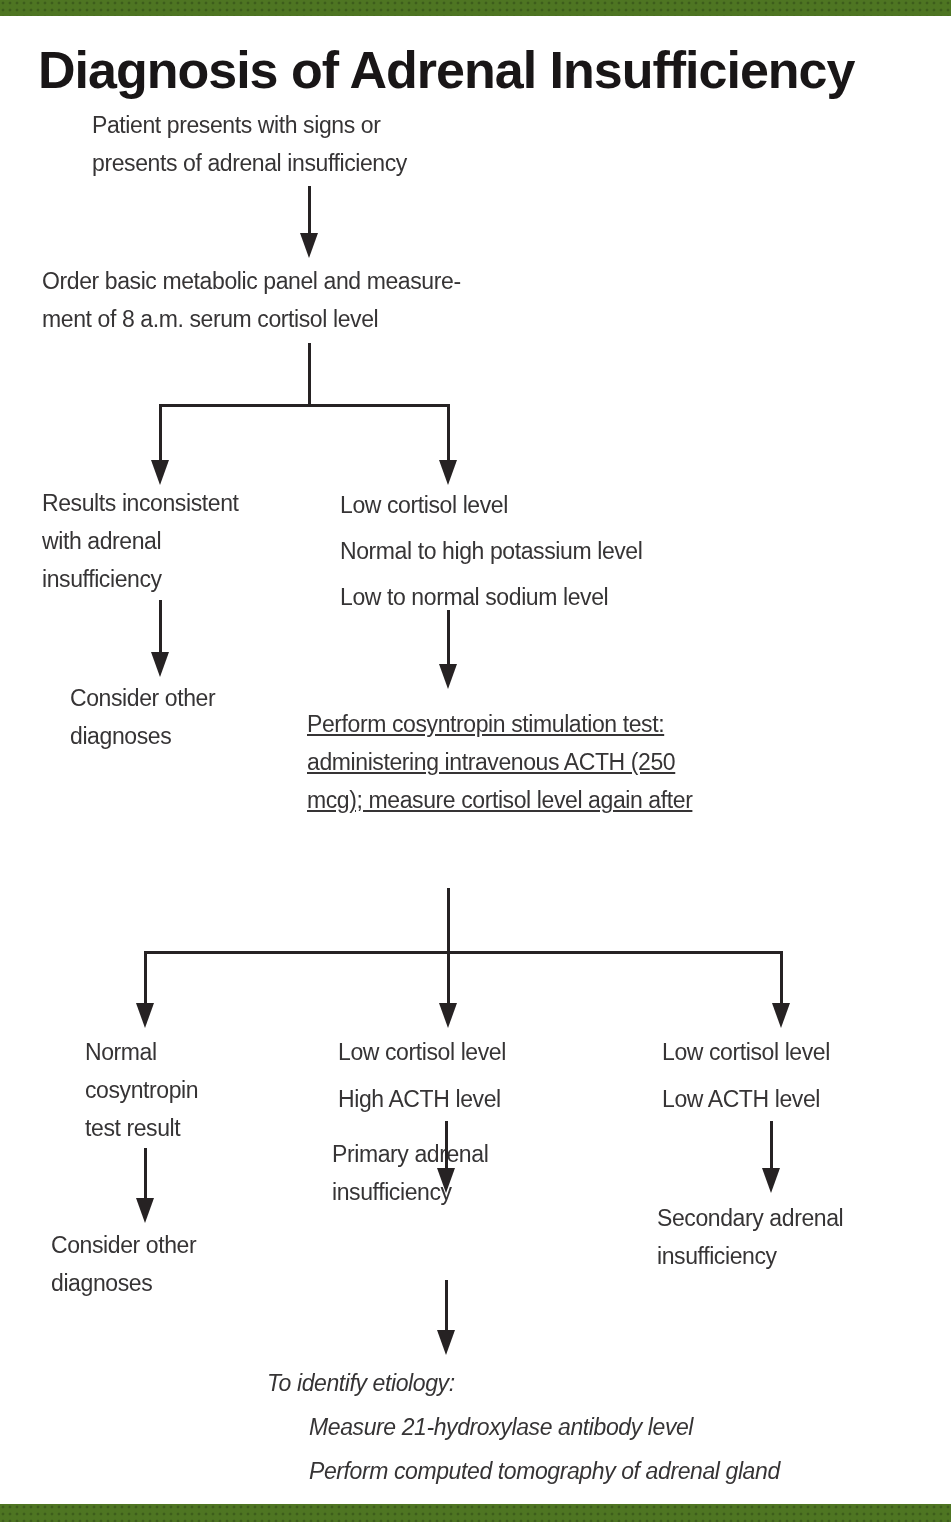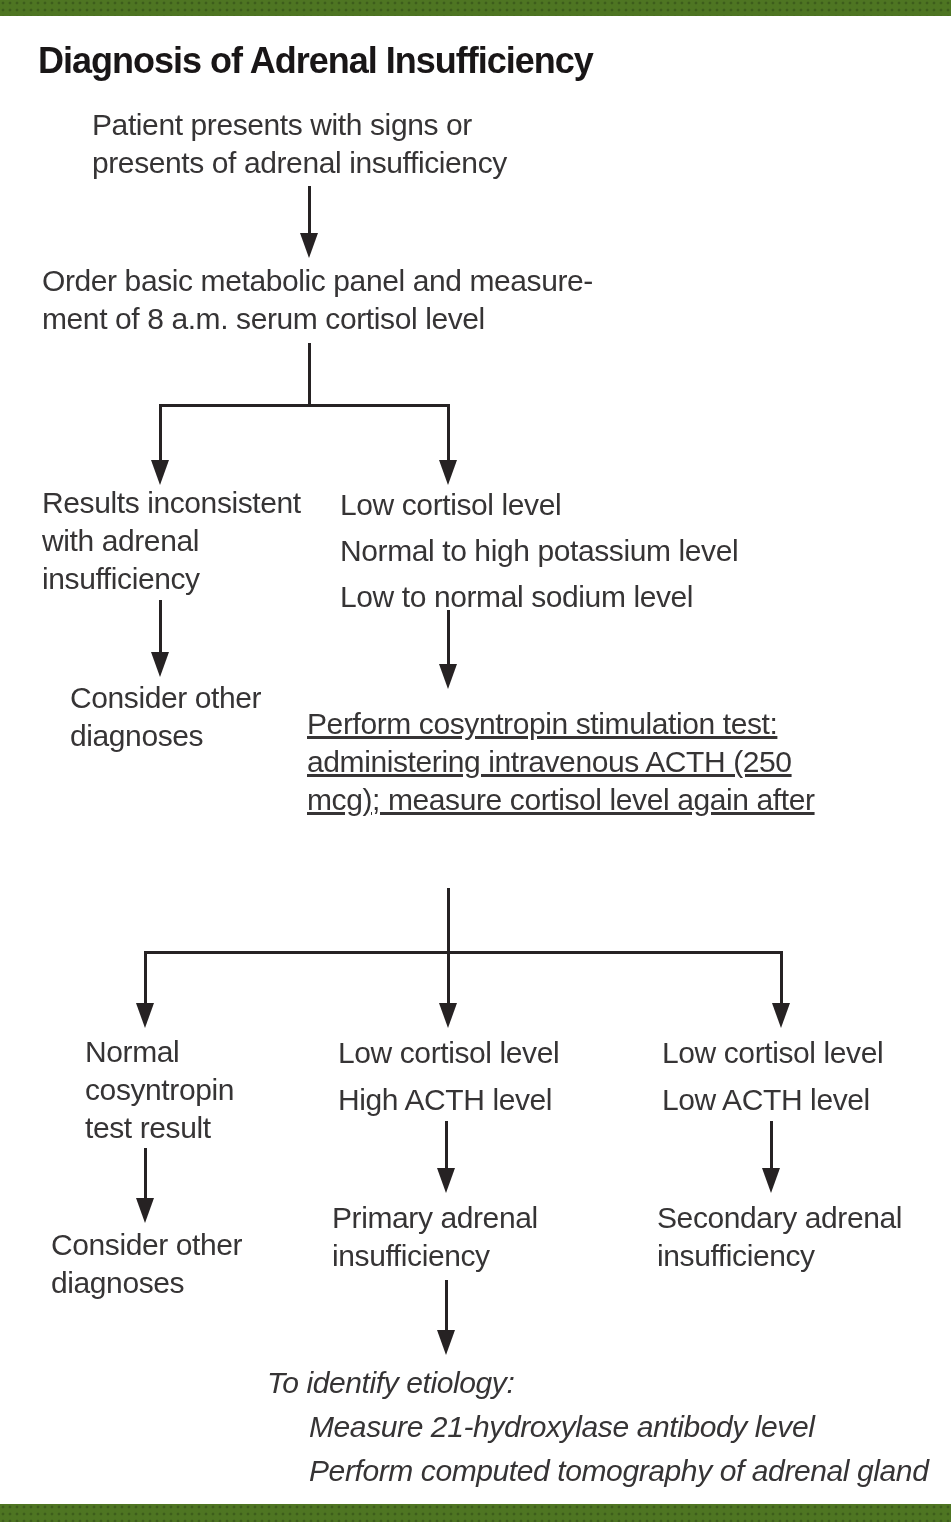--- a/index.html
+++ b/index.html
@@ -13,45 +13,45 @@
   .bar{
     position:absolute;left:0;width:951px;
     background-color:#4e7522;
     background-image:radial-gradient(circle at 3px 3px, #3d5d1b 1.2px, transparent 1.7px);
     background-size:7px 7px;
   }
   .bar-top{top:0;height:16px;}
   .bar-bottom{top:1504px;height:18px;}
   .title{
     position:absolute;left:38px;top:40px;margin:0;
-    font-size:36px;font-weight:700;letter-spacing:-1px;
+    font-size:52px;font-weight:700;letter-spacing:-1px;
     color:#191617;white-space:nowrap;
   }
   .node{
     position:absolute;
-    font-size:30px;line-height:38px;letter-spacing:-0.4px;
+    font-size:23px;line-height:38px;letter-spacing:-0.4px;
     color:#363435;white-space:nowrap;
   }
   .node .ln{white-space:nowrap;}
   .lh46{line-height:46px;}
   .lh47{line-height:47px;}
   .lh44{line-height:44px;font-style:italic;}
   .indent{margin-left:42px;}
   
   .n-patient{left:92px;top:106px;}
   .n-order{left:42px;top:262px;}
   .n-inconsistent{left:42px;top:484px;}
   .n-abnormal{left:340px;top:482px;}
   .n-consider1{left:70px;top:679px;}
   .n-cosyntropin{left:307px;top:705px;text-decoration:underline;}
   .n-normal-result{left:85px;top:1033px;}
   .n-primary-labs{left:338px;top:1029px;}
   .n-secondary-labs{left:662px;top:1029px;}
   .n-consider2{left:51px;top:1226px;}
-  .n-primary{left:332px;top:1199px;}
+  .n-primary{left:332px;top:1135px;}
   .n-secondary{left:657px;top:1199px;}
   .n-etiology{left:267px;top:1361px;}
   
   .vl{position:absolute;width:3px;background:#262223;}
   .hl{position:absolute;height:3px;background:#262223;}
   .ah{
     position:absolute;width:0;height:0;
     border-left:9px solid transparent;
     border-right:9px solid transparent;
     border-top:25px solid #262223;

